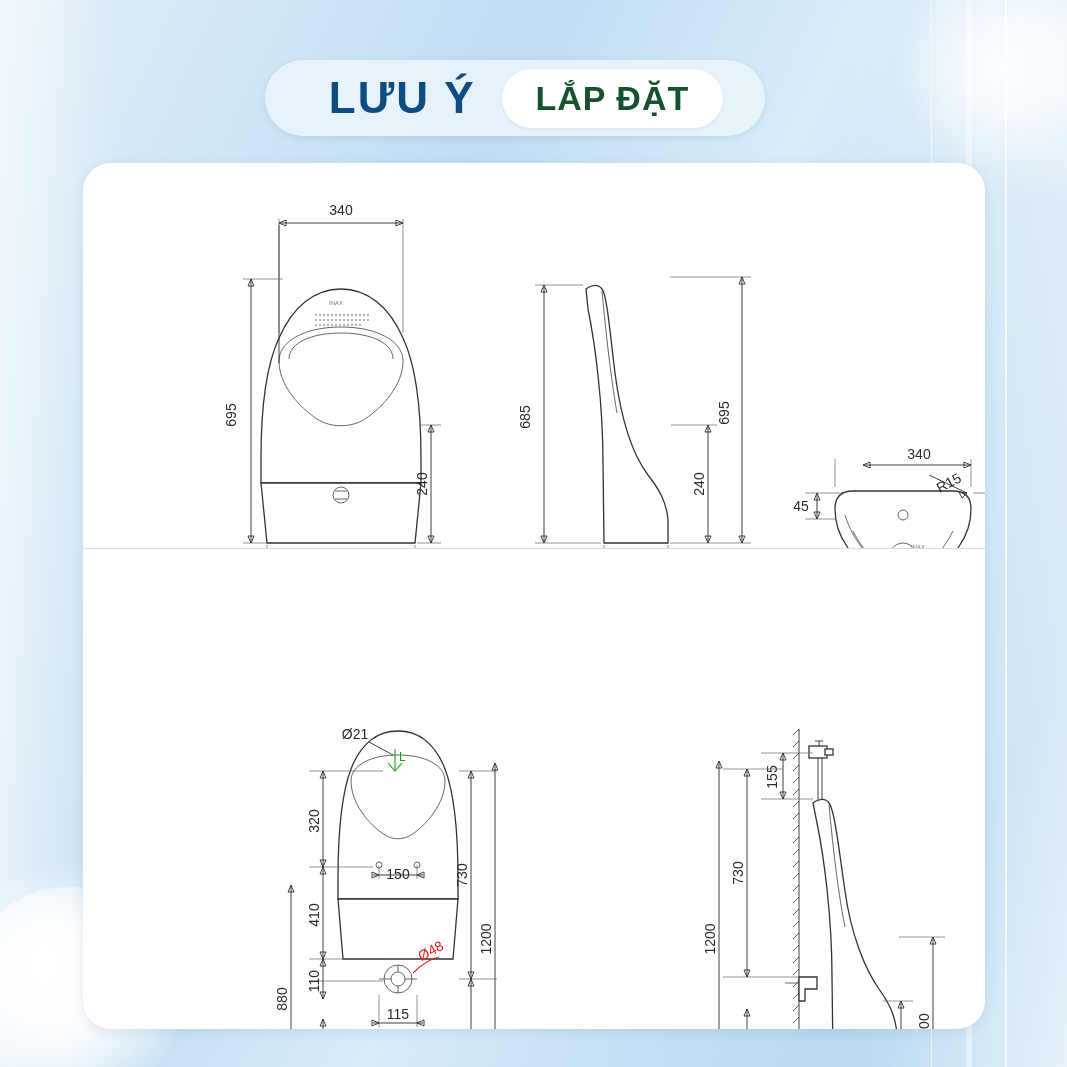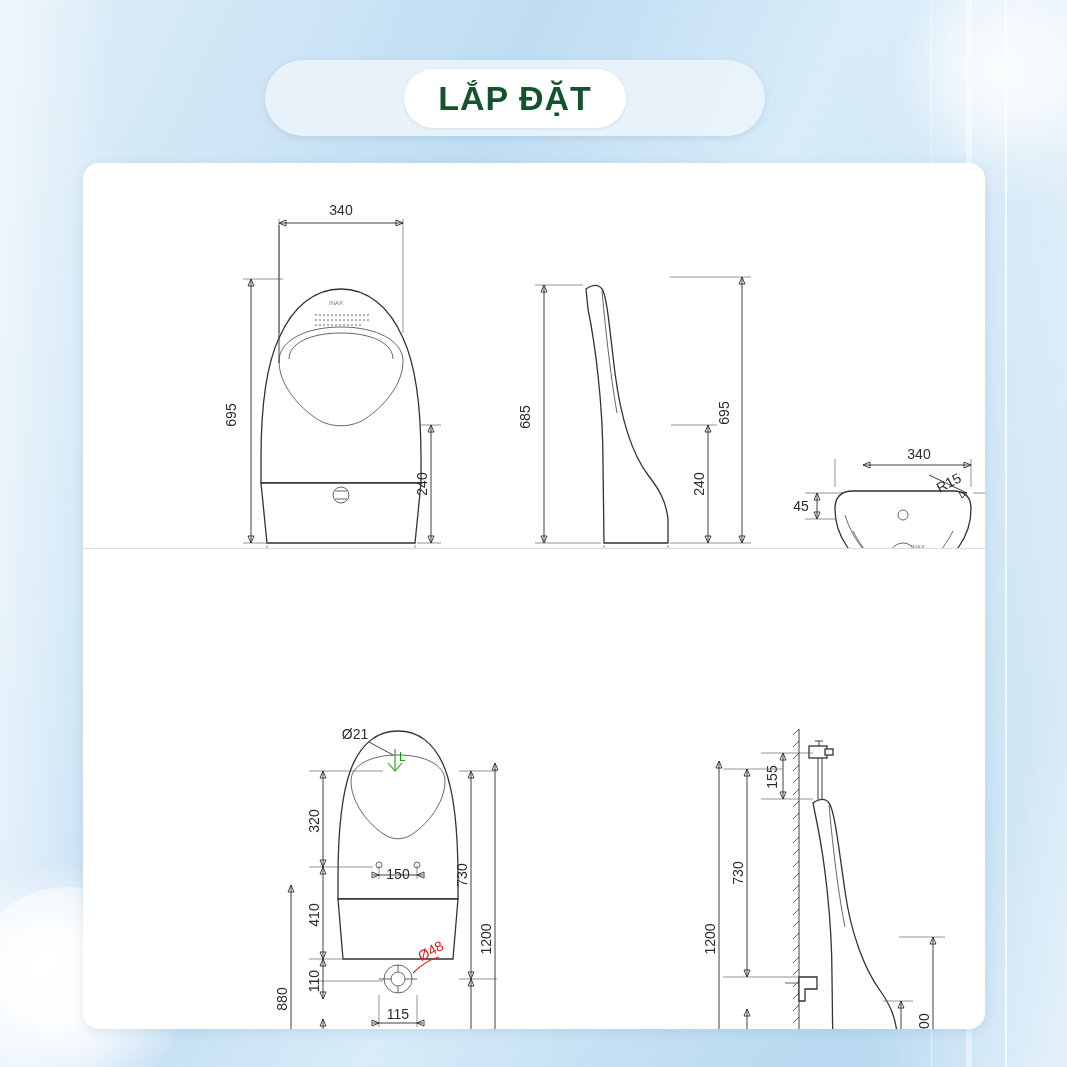--- a/index.html
+++ b/index.html
@@ -38,21 +38,21 @@
   }
   .header .w2{
     font-size:34px;font-weight:bold;color:#14532d;letter-spacing:1px;
     background:#ffffff;border-radius:30px;padding:10px 34px;
     box-shadow:0 1px 3px rgba(90,130,160,0.15);
   }
 
   
   .card{
     position:absolute;left:83px;top:163px;width:902px;height:866px;
-    background:#ffffff;border-radius:16px;
+    background:#ffffff;border-radius:28px;
     box-shadow:0 3px 12px rgba(80,120,150,0.14);
   }
   .divider{position:absolute;left:0;top:385px;width:902px;height:1px;background:#d8dde1;}
 
   svg{display:block;}
   .dim{font-family:"Liberation Sans", sans-serif;font-size:14px;fill:#2b2b2b;}
   .dimsm{font-family:"Liberation Sans", sans-serif;font-size:12px;fill:#2b2b2b;}
   .red{fill:#e01b1b;}
   .cap{font-family:"Liberation Serif", serif;font-size:13px;font-weight:bold;fill:#111;letter-spacing:.3px;}
   .ln{stroke:#2b2b2b;stroke-width:.9;fill:none;}
@@ -68,20 +68,21 @@
 
 <div class="bg-streak s1"></div>
 <div class="bg-streak s2"></div>
 <div class="bg-streak s3"></div>
 <div class="bg-streak s4"></div>
 <div class="bg-streak s5"></div>
 <div class="blob1"></div>
 <div class="blob2"></div>
 
 <div class="header">
+  <span class="w1">LƯU Ý</span>
   <span class="w2">LẮP ĐẶT</span>
 </div>
 
 <div class="card">
   <div class="divider"></div>
 
   <svg width="902" height="385" style="position:absolute;left:0;top:0">
 
     <g>
 

